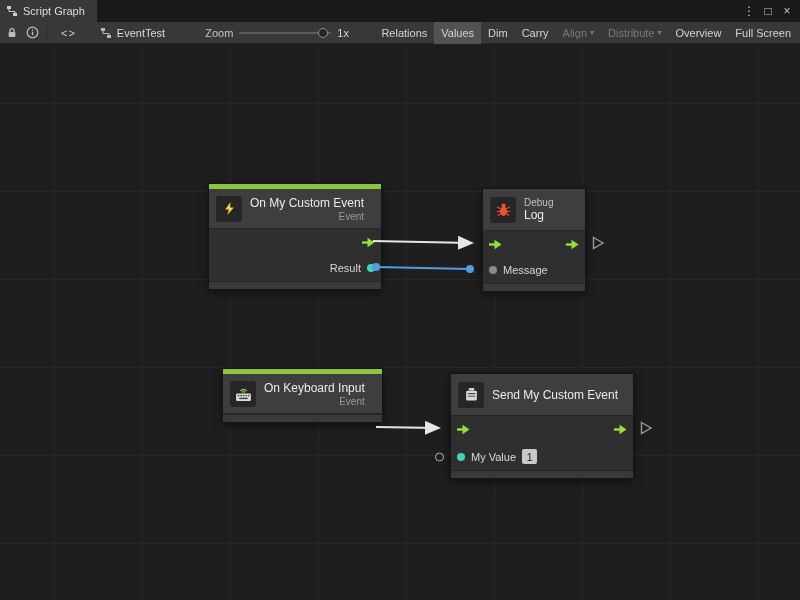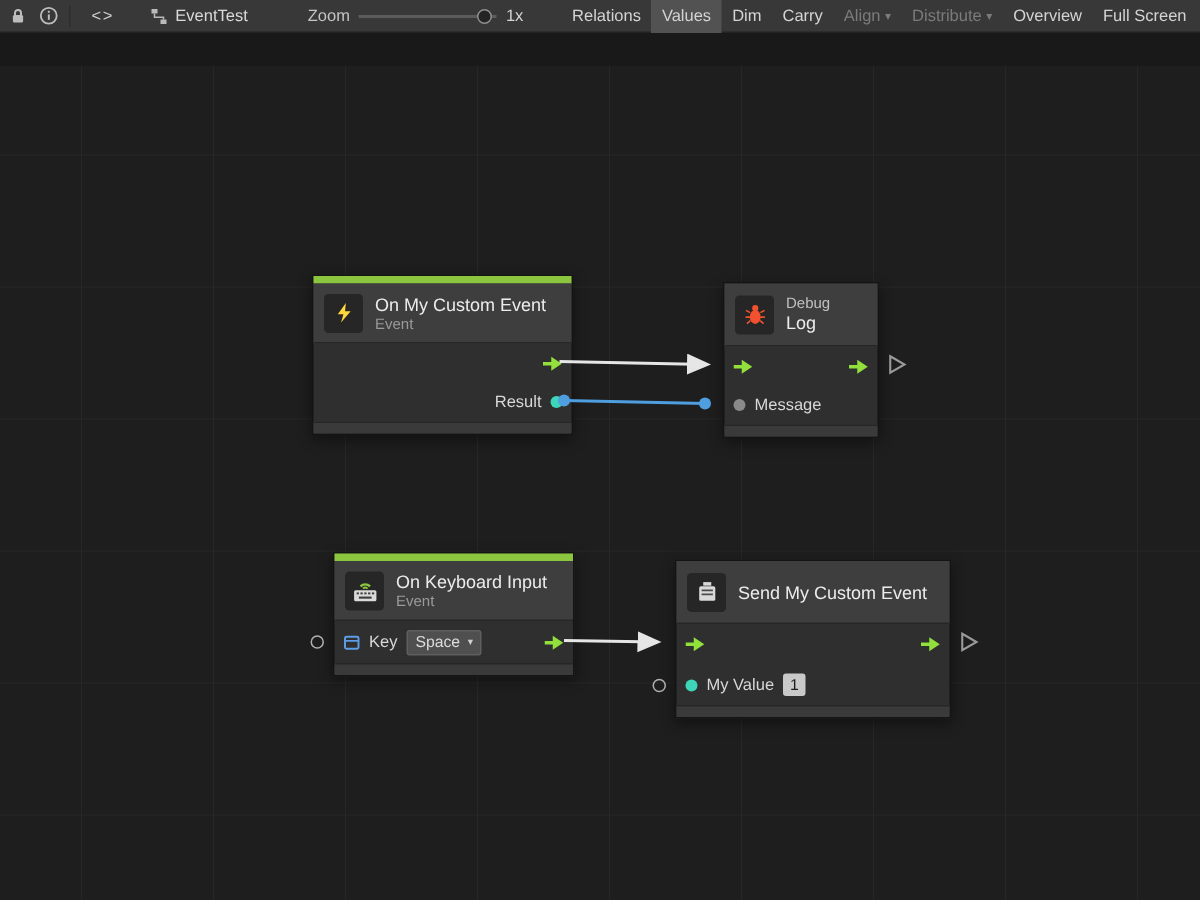--- a/index.html
+++ b/index.html
@@ -35,21 +35,21 @@
     background-image:linear-gradient(#272727 1px, transparent 1px), linear-gradient(90deg,#272727 1px, transparent 1px);
     background-size:88px 88px; background-position:54px 59px; }
 
   
   .node { position:absolute; background:#2f2f2f; border:1px solid #141414; box-shadow:0 3px 9px rgba(0,0,0,.45); }
   .node-accent { height:5px; background:#8CC63F; }
   .node-header { display:flex; align-items:center; gap:8px; padding:0 10px 0 7px; background:#3e3e3e; border-bottom:1px solid #262626; }
   .h40 { height:40px; } .h42 { height:42px; }
   .node-icon { width:26px; height:26px; background:#262626; border-radius:3px; display:flex; align-items:center; justify-content:center; flex:none; }
   .node-title { font-size:12px; color:#ececec; white-space:nowrap; }
-  .node-subtitle { font-size:10px; color:#9a9a9a; margin-top:1px; }
+  .node-subtitle { font-size:10px; color:#9a9a9a; margin-top:1px;text-align:right; }
   .node-supertitle { font-size:10px; color:#c0c0c0; }
   .node-footer { height:8px; background:#3a3a3a; border-top:1px solid #262626; }
   .port-row { position:relative; display:flex; align-items:center; gap:6px; padding:0 6px; }
   .r26 { height:26px; } .r27 { height:27px; } .r28 { height:28px; }
   .row-end { justify-content:flex-end; }
   .row-between { justify-content:space-between; }
   .port-label { font-size:11px; color:#d8d8d8; white-space:nowrap; }
   .flow-port { display:flex; align-items:center; }
   .value-dot { width:8px; height:8px; border-radius:50%; flex:none; }
   .teal { background:#3ED6B9; }
@@ -61,20 +61,37 @@
   .mini-icon { display:flex; align-items:center; }
 
   .wires { position:absolute; left:0; top:0; pointer-events:none; }
   .run-arrow { position:absolute; }
 </style>
 </head>
 <body>
 
 <div class="window">
 
+  <div class="tabbar">
+    <div class="tab">
+      <span class="tab-icon">
+        <svg width="12" height="12" viewBox="0 0 12 12">
+            <rect x="1" y="1" width="4" height="3" fill="#cfcfcf"></rect>
+            <rect x="7" y="8" width="4" height="3" fill="#cfcfcf"></rect>
+            <path d="M3 4 V6.5 H9 V8" stroke="#cfcfcf" fill="none" stroke-width="1"></path>
+          </svg>
+      </span>
+      <span>Script Graph</span>
+    </div>
+    <div class="window-controls">
+      <span class="wc-btn">⋮</span>
+      <span class="wc-btn">□</span>
+      <span class="wc-btn">×</span>
+    </div>
+  </div>
 
   <div class="toolbar">
     <span class="tb-icon">
       <svg width="12" height="12" viewBox="0 0 12 12">
           <path d="M4 5 V3.6 a2 2 0 0 1 4 0 V5" stroke="#bdbdbd" fill="none" stroke-width="1.3"></path>
           <rect x="2.6" y="5" width="6.8" height="5" rx="1" fill="#bdbdbd"></rect>
         </svg>
     </span>
     <span class="tb-icon">
       <svg width="13" height="13" viewBox="0 0 13 13">
@@ -210,40 +227,20 @@
               <rect x="9.8" y="8.4" width="1.4" height="1.2" fill="#3a3a3a"></rect>
               <rect x="12.2" y="8.4" width="1.4" height="1.2" fill="#3a3a3a"></rect>
             <rect x="4" y="11" width="8" height="1.3" fill="#3a3a3a"></rect>
           </svg>
         </span>
         <div>
           <div class="node-title">On Keyboard Input</div>
           <div class="node-subtitle">Event</div>
         </div>
       </div>
-      <div class="port-row r28">
-        <span class="outer-dot"></span>
-        <span class="mini-icon">
-          <svg width="11" height="11" viewBox="0 0 11 11">
-              <rect x="1" y="1.5" width="9" height="8" rx="1" stroke="#5C9DE6" fill="none" stroke-width="1.3"></rect>
-              <path d="M1 4.2 H10" stroke="#5C9DE6" stroke-width="1.2"></path>
-            </svg>
-        </span>
-        <span class="port-label">Key</span>
-        <span class="dropdown">
-          <span>Space</span>
-          <span class="dd-arrow">▾</span>
-        </span>
-        <span class="flow-port" style="margin-left:auto;">
-          <svg width="13" height="11" viewBox="0 0 13 11">
-              <path d="M0 5.5 H6" stroke="#92E03C" stroke-width="2.4"></path>
-              <path d="M5.5 0.8 L12.5 5.5 L5.5 10.2 Z" fill="#92E03C"></path>
-            </svg>
-        </span>
-      </div>
       <div class="node-footer"></div>
     </div>
 
     <div class="node" style="left:450px; top:329px; width:184px;">
       <div class="node-header h42">
         <span class="node-icon">
           <svg width="15" height="15" viewBox="0 0 14 14">
             <rect x="4.5" y="1" width="5" height="2.2" fill="#d9d9d9"></rect>
             <rect x="2" y="3.6" width="10" height="9" rx="1" fill="#d9d9d9"></rect>
             <path d="M3.5 6.2 H10.5 M3.5 8.6 H10.5" stroke="#4a4a4a" stroke-width="1.1"></path>

